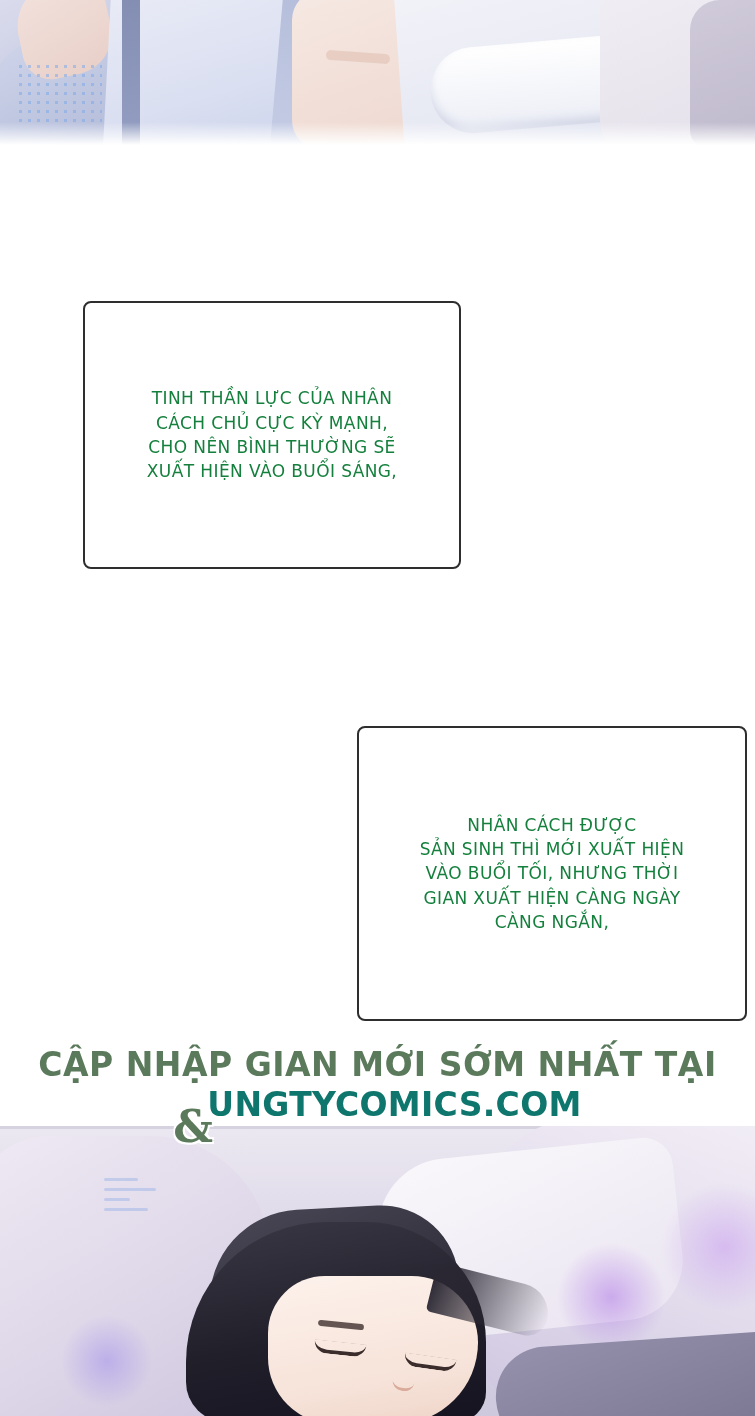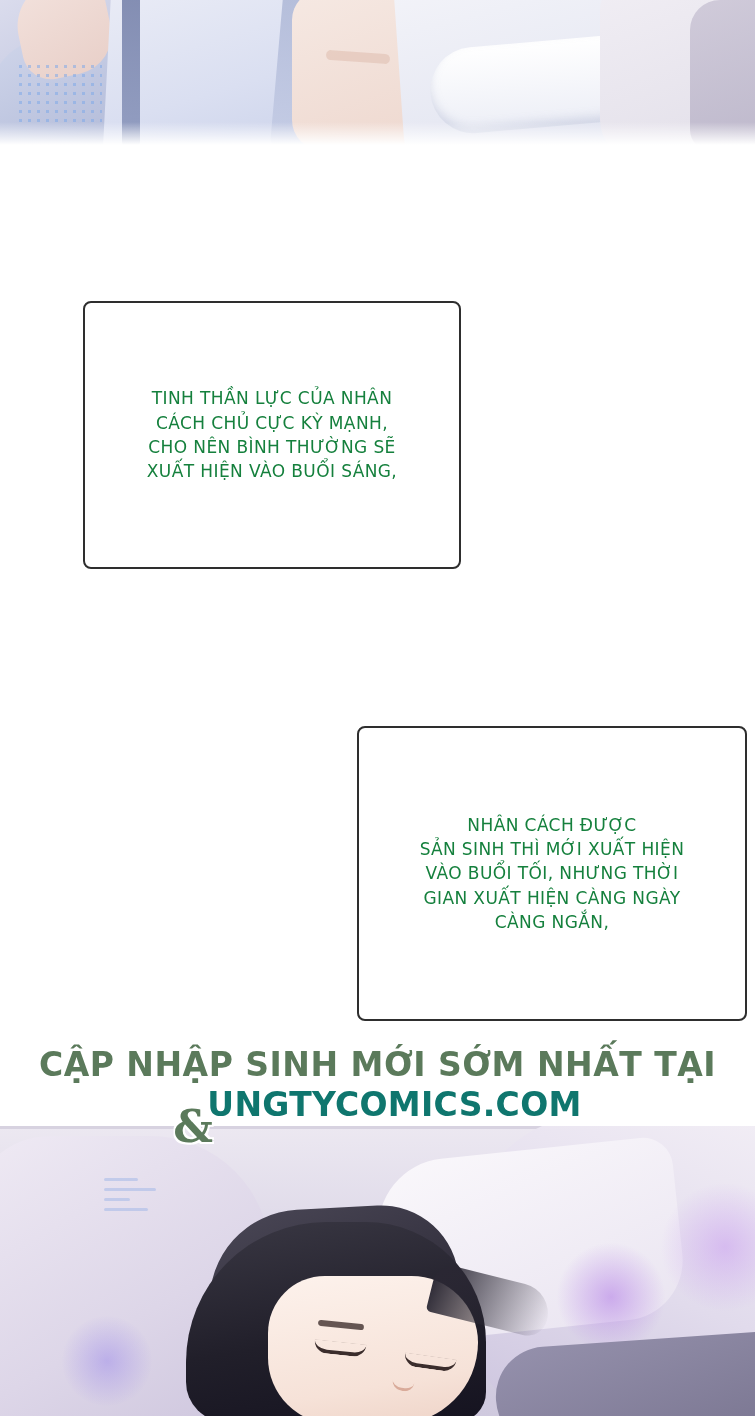--- a/index.html
+++ b/index.html
@@ -405,21 +405,21 @@
 
 <div class="bubble" id="bubble-2">
   <div class="bubble-text">NHÂN CÁCH ĐƯỢC
 SẢN SINH THÌ MỚI XUẤT HIỆN
 VÀO BUỔI TỐI, NHƯNG THỜI
 GIAN XUẤT HIỆN CÀNG NGÀY
 CÀNG NGẮN,</div>
 </div>
 
 <div class="promo">
-  <div class="promo-line1">CẬP NHẬP SINH MỚI SỚM NHẤT TẠI</div>
+  <div class="promo-line1">CẬP NHẬP GIAN MỚI SỚM NHẤT TẠI</div>
   <div class="promo-urls">
     <span class="promo-amp">&amp;</span>
     <div class="promo-url">UNGTYCOMICS.COM</div>
   </div>
 </div>
 
 <div class="panel-bottom">
   <div class="pb-top-edge"></div>
   <div class="pb-pillow-left"></div>
   <div class="pb-pillow-right"></div>

